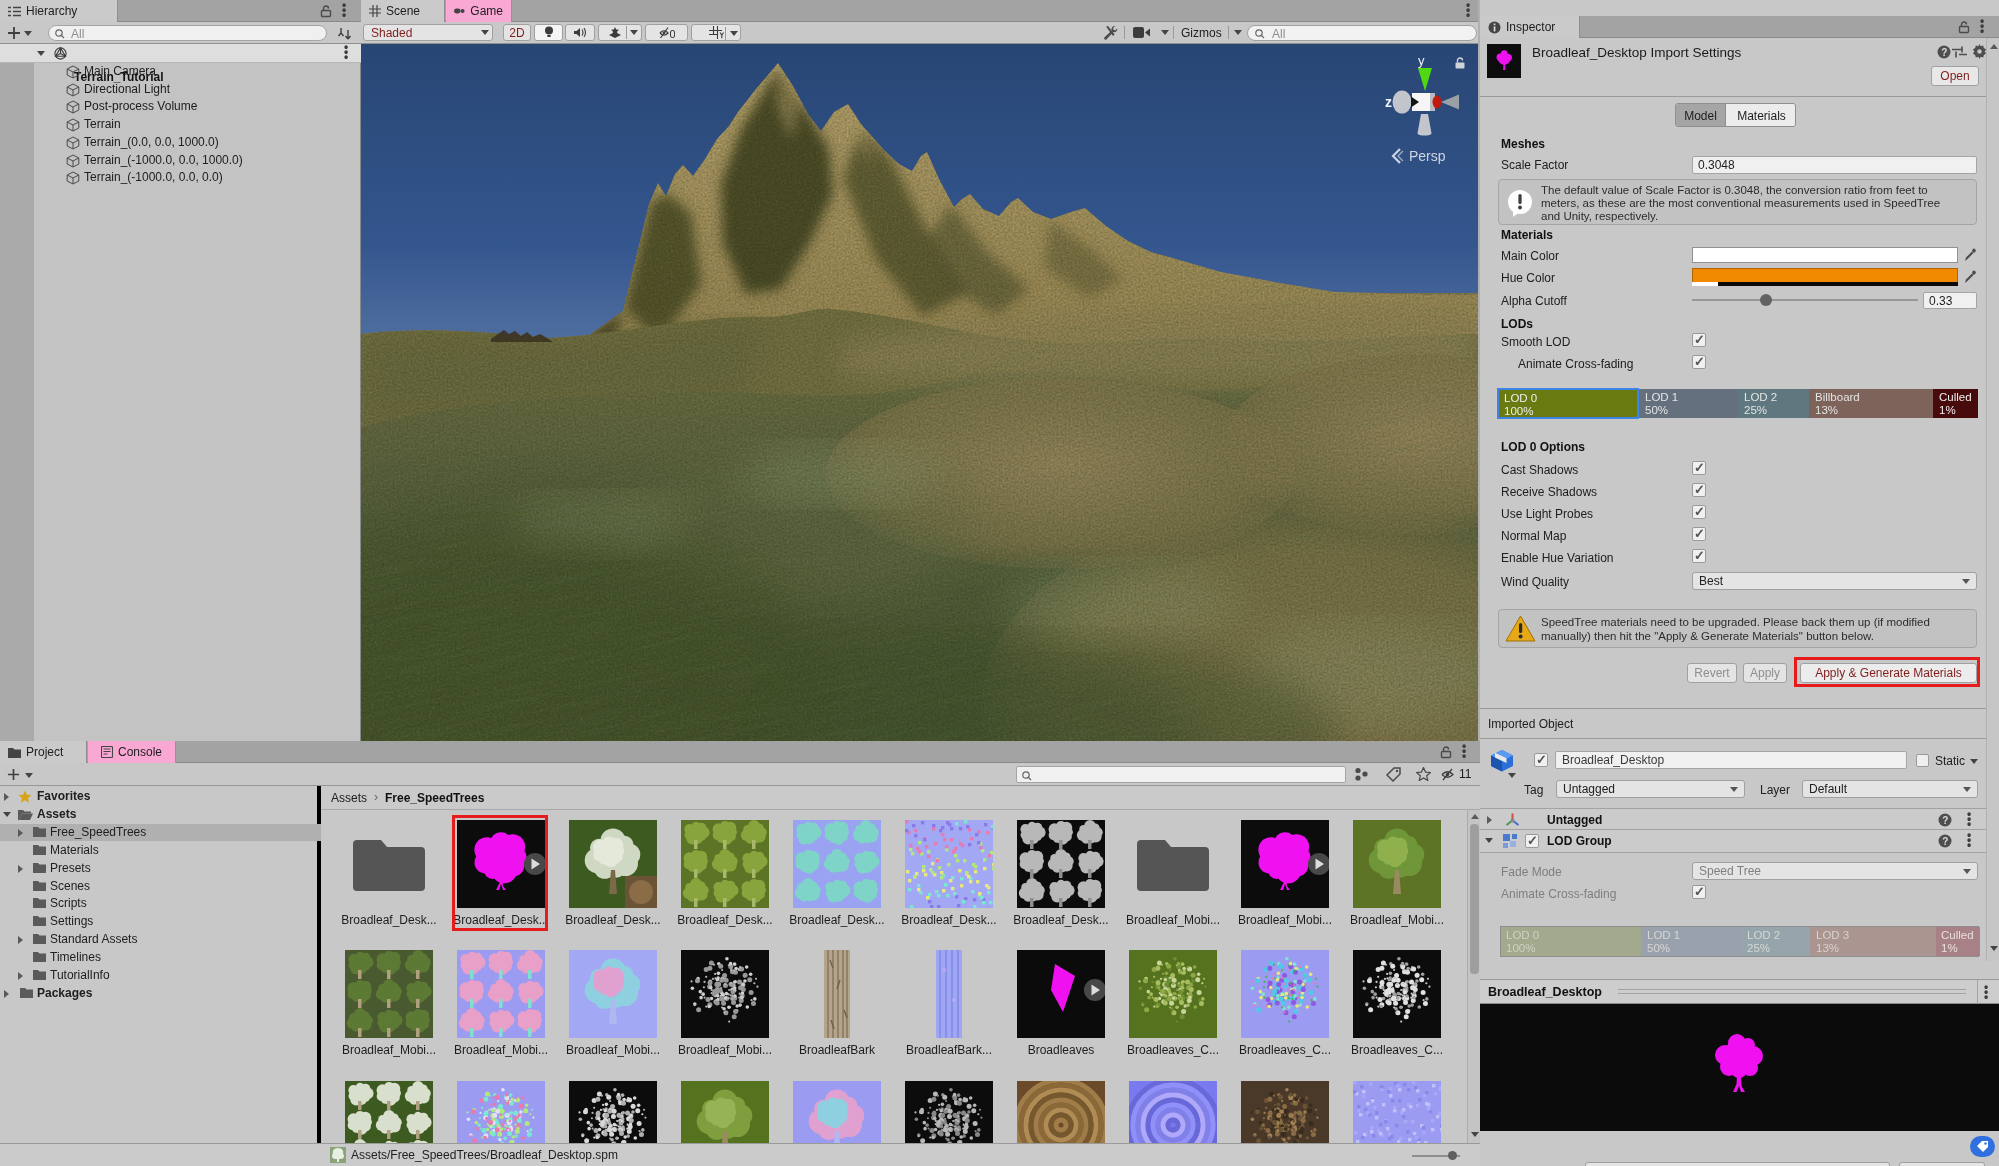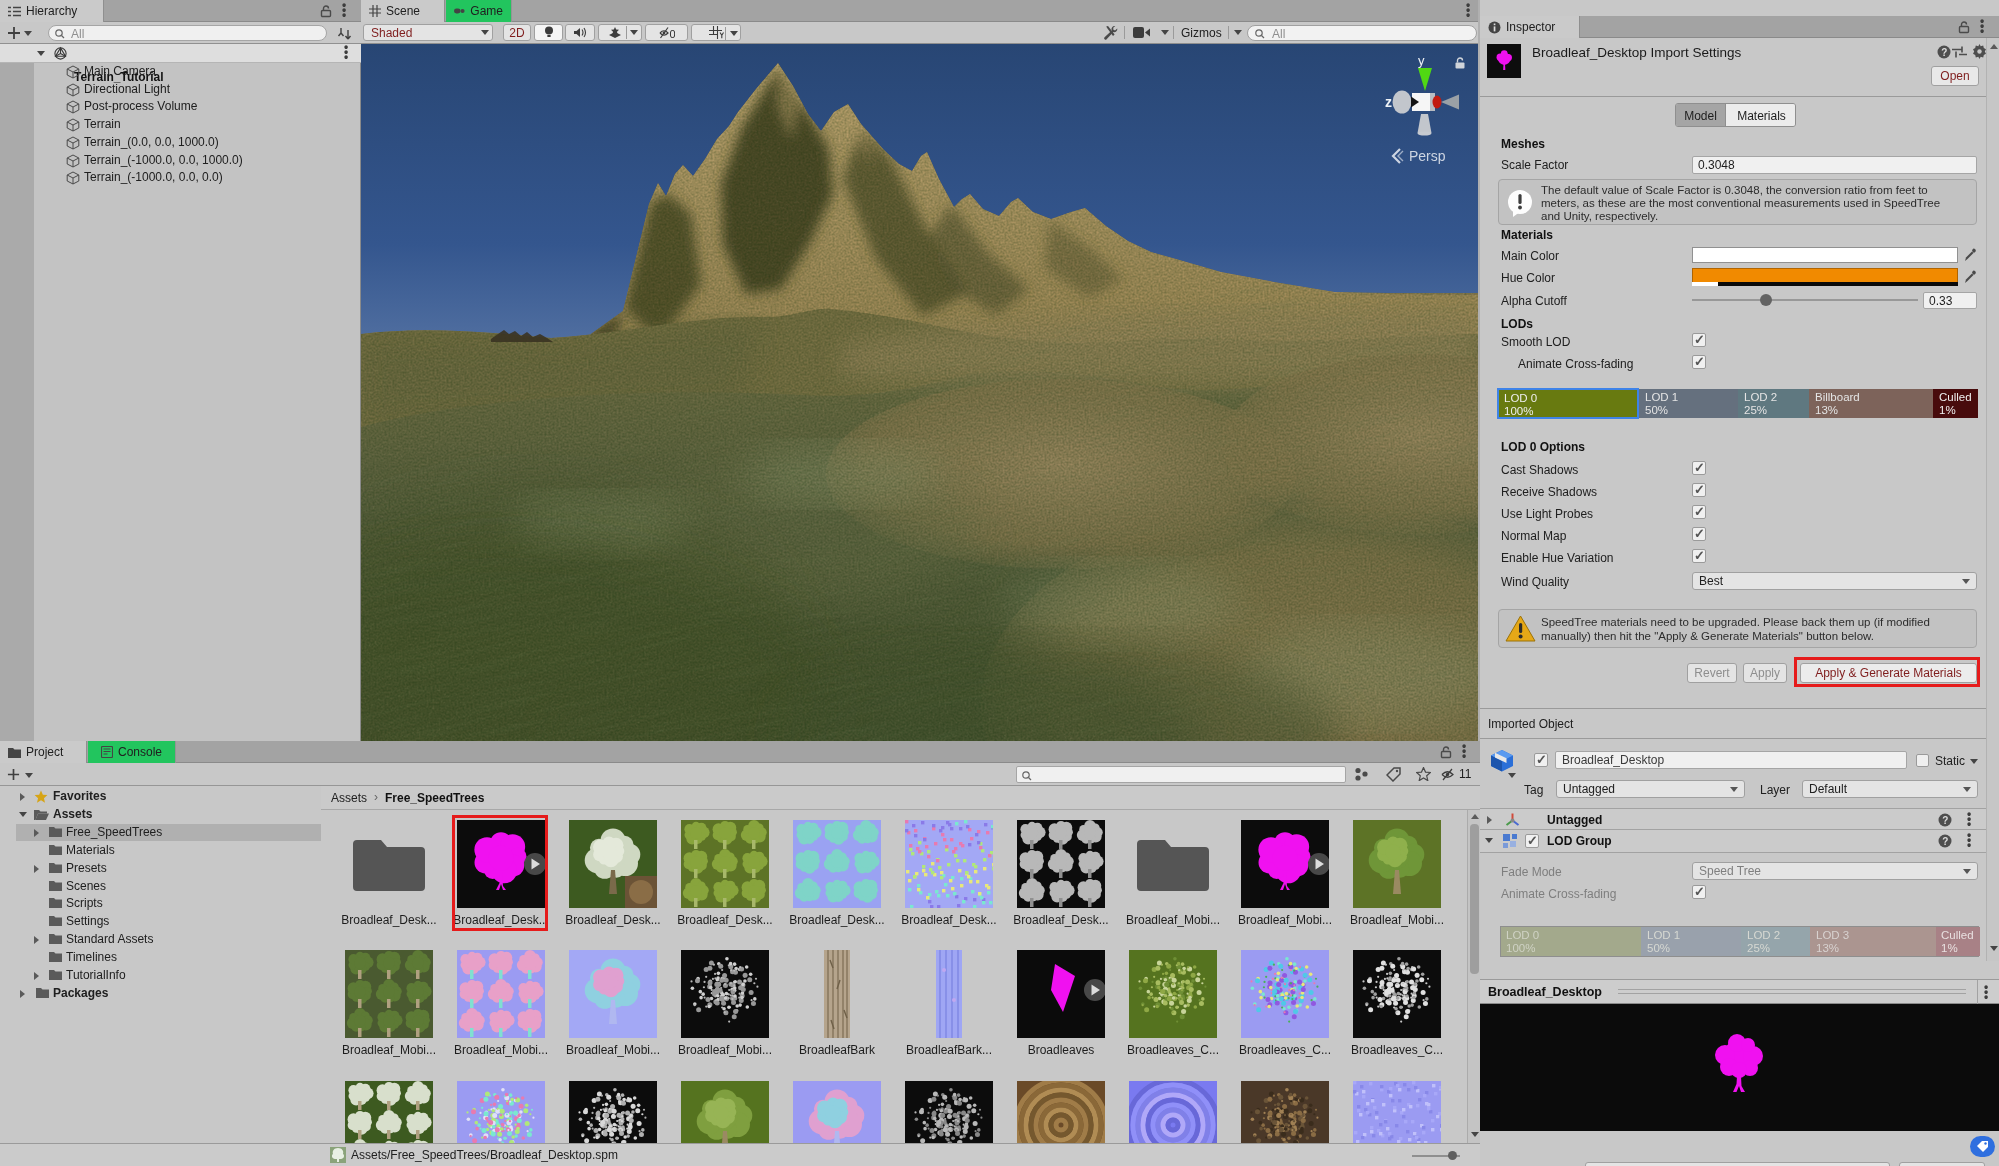--- a/index.html
+++ b/index.html
@@ -2,41 +2,41 @@
 <html><head>
 <meta charset="utf-8">
 <style>
 * { margin:0; padding:0; box-sizing:border-box; }
 html,body { width:1999px; height:1166px; overflow:hidden; background:#c8c8c8;
   font-family:"Liberation Sans", sans-serif; font-size:12px; color:#1d1d1d; }
 .abs { position:absolute; }
 .tabbar { background:#a3a3a3; border-bottom:1px solid #8a8a8a; }
 .tab { position:absolute; top:0; height:22px; background:#cacaca; border-right:1px solid #8f8f8f;
   display:flex; align-items:center; padding:0 8px; gap:5px; font-size:12px; color:#202020; }
-.tab.inactive { background:#22c55e; border-right:1px solid #949494; }
+.tab.inactive { background:#f9a8d4; border-right:1px solid #949494; }
 .field { background:#f0f0f0; border:1px solid #a5a5a5; border-radius:2px; }
 .btn { background:#e4e4e4; border:1px solid #a0a0a0; border-radius:3px; color:#7f1d1d;
   display:flex; align-items:center; justify-content:center; font-size:12px; }
 .chk { width:14px; height:14px; background:#f0f0f0; border:1px solid #9a9a9a; border-radius:2px; position:absolute; }
 .chk:after { content:"✓"; position:absolute; left:1px; top:-2px; font-size:13px; font-weight:bold; color:#555; }
 .lbl { position:absolute; font-size:12px; color:#202020; white-space:nowrap; }
 .boldlbl { position:absolute; font-size:12px; font-weight:bold; color:#111; white-space:nowrap; }
 .drop { background:#e4e4e4; border:1px solid #a0a0a0; border-radius:3px; position:absolute;
   font-size:12px; color:#202020; display:flex; align-items:center; padding-left:6px; }
 .drop:after { content:""; position:absolute; right:6px; top:50%; margin-top:-2px;
   border-left:4px solid transparent; border-right:4px solid transparent; border-top:5px solid #555; }
 .darr { width:0; height:0; border-left:4px solid transparent; border-right:4px solid transparent; border-top:5px solid #444; position:absolute; }
 .rarr { width:0; height:0; border-top:4px solid transparent; border-bottom:4px solid transparent; border-left:5px solid #5a5a5a; position:absolute; }
 </style>
 </head>
 <body>
 
 <div class="abs" id="hier" style="left:0; top:0; width:361px; height:741px; background:#c3c3c3; border-right:1px solid #8a8a8a;">
   <div class="abs tabbar" style="left:0; top:0; width:361px; height:22px;">
-    <div class="tab" style="left:0; width:104px;">
+    <div class="tab" style="left:0; width:118px;">
       <svg width="13" height="11" viewBox="0 0 13 11">
           <g stroke="#444" stroke-width="1.3" fill="none">
             <path d="M0 1.5h3M5 1.5h8M0 5.5h3M5 5.5h8M0 9.5h3M5 9.5h8"></path>
           </g>
         </svg>
       Hierarchy
     </div>
     <svg class="abs" style="left:320px; top:5px;" width="12" height="13" viewBox="0 0 12 13">
         <rect x="1.5" y="5.5" width="9" height="6" rx="1" fill="none" stroke="#4a4a4a" stroke-width="1.4"></rect>
         <path d="M3.5 5.5 V3.5 a2.5 2.5 0 0 1 5 0" fill="none" stroke="#4a4a4a" stroke-width="1.4"></path>
@@ -378,21 +378,21 @@
         <path d="M7.5 0.5l2 4.6 4.9.4-3.7 3.3 1.1 4.8-4.3-2.6-4.3 2.6 1.1-4.8L.6 5.5l4.9-.4z" fill="none" stroke="#4a4a4a" stroke-width="1.2"></path>
       </svg>
     <svg class="abs" style="left:1441px; top:5px;" width="17" height="13" viewBox="0 0 17 13">
         <path d="M1 6.5q5.5-5.5 11 0q-5.5 5.5-11 0" fill="none" stroke="#3c3c3c" stroke-width="1.2"></path>
         <circle cx="6.5" cy="6.5" r="1.7" fill="#3c3c3c"></circle>
         <path d="M2 12 L11 1" stroke="#3c3c3c" stroke-width="1.2"></path>
       </svg>
     <span class="lbl" style="left:1459px; top:4px;">11</span>
   </div>
 
-  <div class="abs" id="ptree" style="left:16px; top:45px; width:321px; height:357px; border-right:4px solid #000000;">
+  <div class="abs" id="ptree" style="left:0; top:45px; width:321px; height:357px; border-right:4px solid #000000;">
       <div class="rarr" style="left:4px; top:7px;"></div>
       <svg class="abs" style="left:18px; top:4px;" width="14" height="13" viewBox="0 0 15 14">
         <path d="M7.5 0.5l2 4.6 4.9.4-3.7 3.3 1.1 4.8-4.3-2.6-4.3 2.6 1.1-4.8L.6 5.5l4.9-.4z" fill="#d6a416"></path>
       </svg>
       <span class="lbl" style="left:37px; top:3px;font-weight:bold;">Favorites</span>
       <div class="darr" style="left:3px; top:25.9px;"></div>
       <svg class="abs" style="left:18px; top:22.9px;" width="15" height="12" viewBox="0 0 15 12">
         <path d="M0 1h5l1.5 1.5H13v2H4L1.5 11H0z" fill="#5a5a5a"></path>
         <path d="M1.5 11 L4 4.5h11L12 11z" fill="#5a5a5a"></path>
       </svg>

